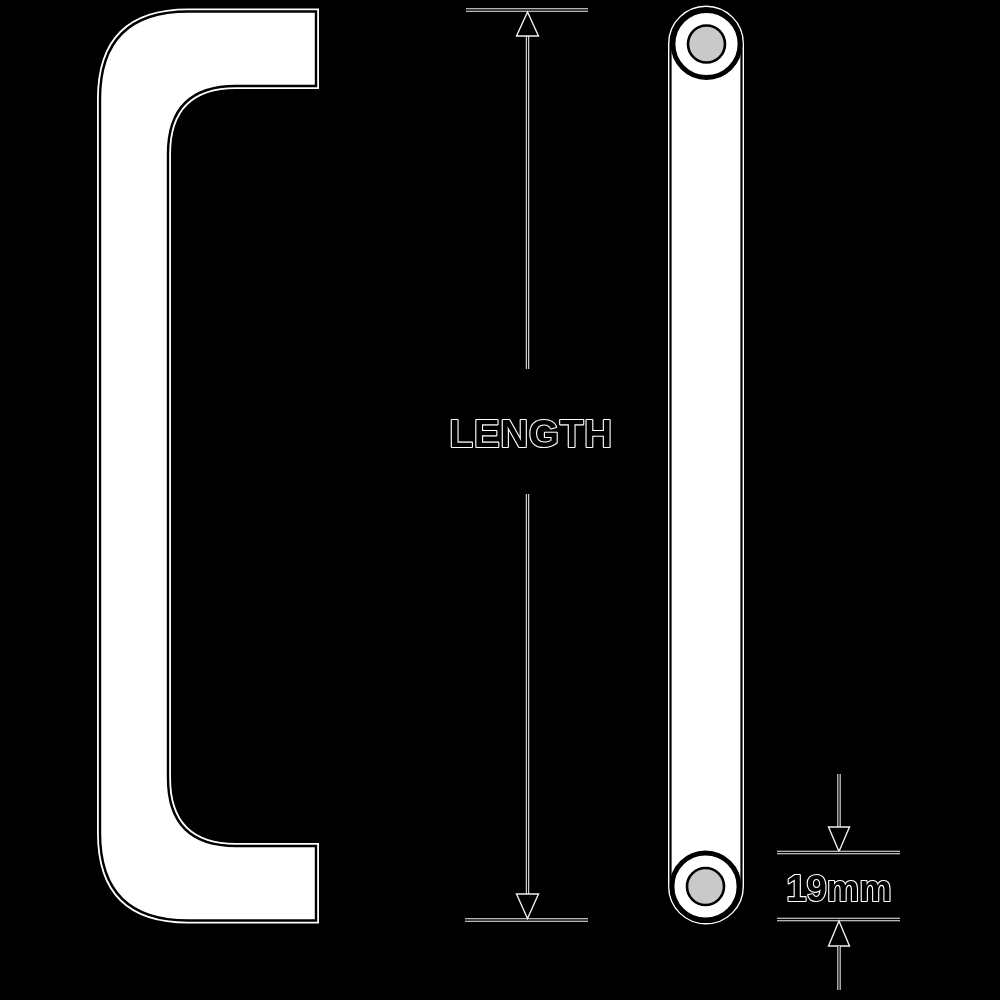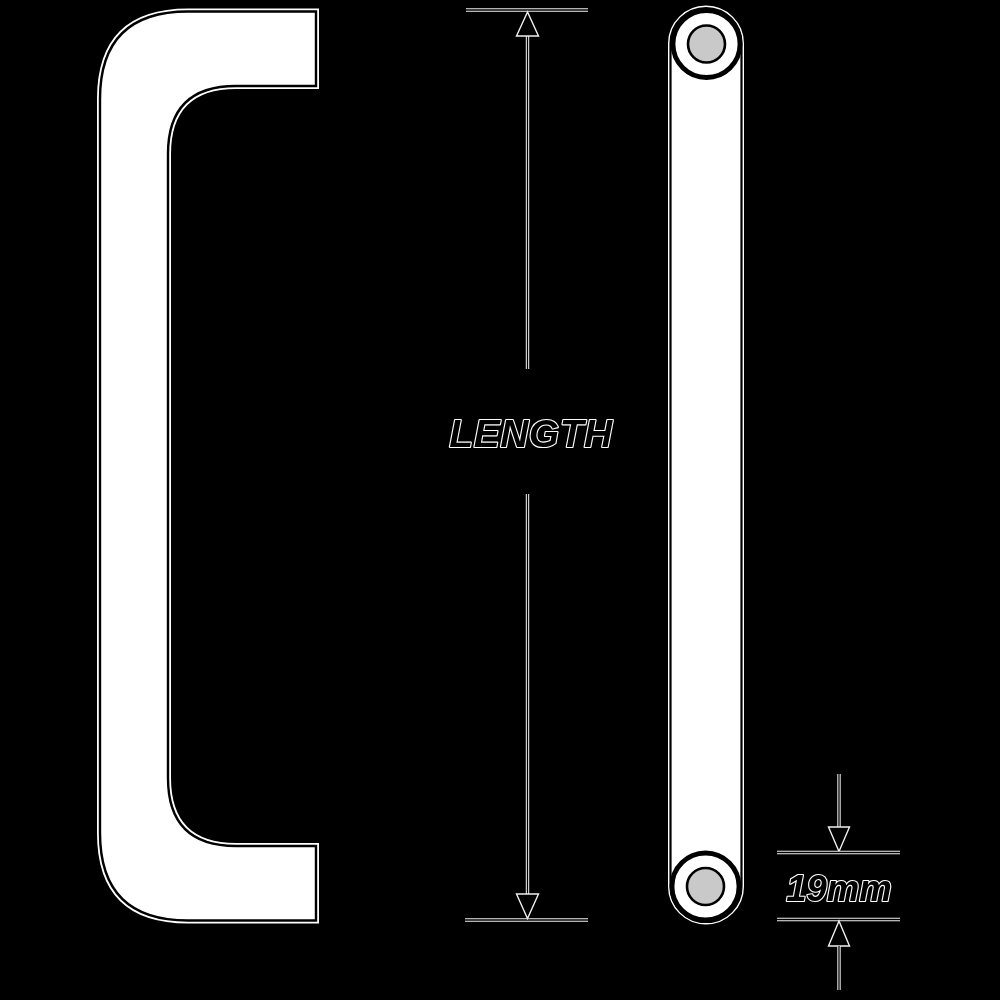--- a/index.html
+++ b/index.html
@@ -7,21 +7,20 @@
     padding: 0;
     background: #000000;
   }
   .stage {
     position: relative;
     width: 1000px;
     height: 1000px;
     background: #000000;
     overflow: hidden;
     font-family: "Liberation Sans", sans-serif;
-    font-style: italic;
   }
   svg { display: block; }
 
   
   .shape-casing   { fill: #ffffff; stroke: #ffffff; stroke-width: 6; }
   .shape-outline  { fill: none;    stroke: #000000; stroke-width: 2.4; }
   .bar-casing     { fill: #ffffff; stroke: #ffffff; stroke-width: 5; }
   .bar-outline    { fill: none;    stroke: #000000; stroke-width: 2.2; }
 
   .fix-outer { fill: #ffffff; stroke: #000000; stroke-width: 4.8; }

